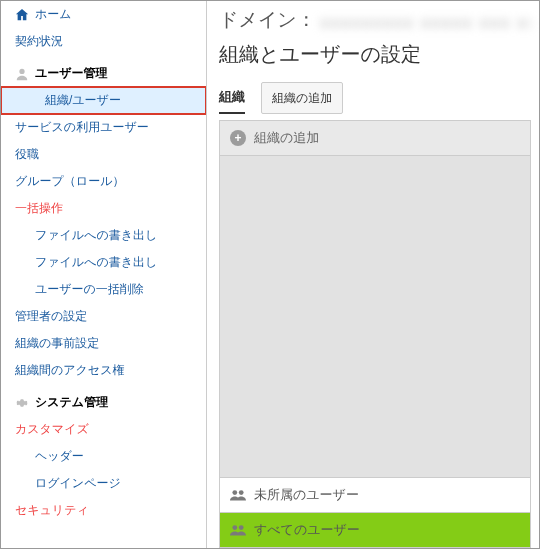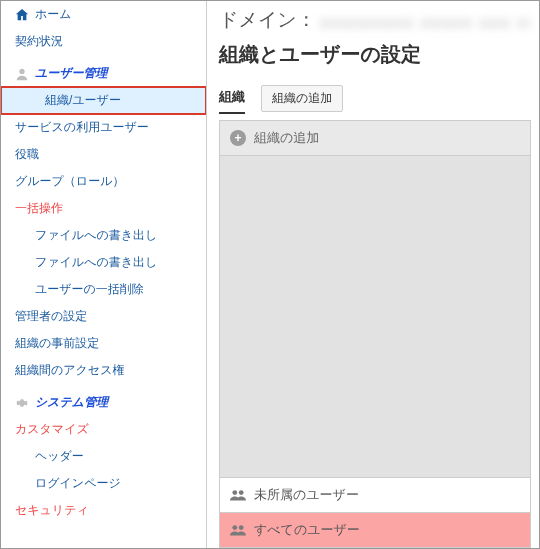--- a/index.html
+++ b/index.html
@@ -1,39 +1,39 @@
 <!DOCTYPE html>
 <html><head>
 <meta charset="utf-8">
 <style>
   * { box-sizing: border-box; margin: 0; padding: 0; }
   html, body { width: 540px; height: 549px; font-family: "Hiragino Kaku Gothic Pro", Meiryo, sans-serif; font-size: 13px; color: #333; background: #fff; }
   .wrap { display: flex; width: 100%; height: 100%; border: 1px solid #999; }
   
   .sidebar { width: 206px; flex-shrink: 0; border-right: 1px solid #ccc; background: #fff; overflow: hidden; }
   .side-item { display: flex; align-items: center; gap: 6px; padding: 5px 8px 5px 14px; color: #1a5a9e; cursor: pointer; font-size: 12px; }
-  .side-item.section { color: #1d4ed8; font-weight: bold; cursor: default; padding-top: 10px; font-style: italic; }
+  .side-item.section { color: #000000; font-weight: bold; cursor: default; padding-top: 10px; }
   .side-item.plain { color: #ef4444; cursor: default; }
   .side-item.sub { padding-left: 34px; }
   .side-item.highlight { background: #dff0ff; outline: 2px solid #d93a2b; outline-offset: -1px; padding-left: 44px; }
   .icon-home { width: 14px; height: 14px; }
   .icon-section { width: 14px; height: 14px; fill: #bfbfbf; }
   
   .main { flex: 1; padding: 6px 8px 0 12px; display: flex; flex-direction: column; overflow: hidden; }
   .domain-row { color: #555; font-size: 19px; margin-bottom: 8px; display: flex; align-items: center; gap: 4px; }
   .domain-blur { flex: 1; height: 16px; filter: blur(4px); color: #bbb; letter-spacing: 1px; overflow: hidden; white-space: nowrap; }
-  .page-title { font-size: 20px; font-weight: bold; color: #333; margin-bottom: 14px; }
-  .tabs-row { display: flex; align-items: center; gap: 16px; margin-bottom: 6px; }
+  .page-title { font-size: 20px; font-weight: normal; color: #333; margin-bottom: 14px; }
+  .tabs-row { display: flex; gap: 16px; margin-bottom: 6px; }
   .tab { font-weight: bold; color: #333; padding: 6px 0; border-bottom: 2px solid #333; cursor: pointer; }
   .btn { padding: 4px 10px; background: #f6f6f6; border: 1px solid #ccc; border-radius: 2px; cursor: pointer; font-size: 12px; color: #333; }
   .org-panels { flex: 1; display: flex; flex-direction: column; border: 1px solid #ccc; background: #fff; }
   .panel-top { display: flex; align-items: center; gap: 8px; padding: 8px 10px; background: #e9e9e9; border-bottom: 1px solid #ccc; color: #666; cursor: pointer; }
   .panel-body { flex: 1; background: #e2e2e2; }
   .panel-row { display: flex; align-items: center; gap: 8px; padding: 8px 10px; border-top: 1px solid #ccc; color: #555; cursor: pointer; }
-  .panel-row.alt { background: #fca5a5; }
+  .panel-row.alt { background: #84cc16; }
   .plus-circle { width: 16px; height: 16px; border-radius: 50%; background: #9c9c9c; color: #fff; display: inline-flex; align-items: center; justify-content: center; font-weight: bold; font-size: 12px; line-height: 1; }
   .users-ico { width: 16px; height: 14px; fill: #7a7a7a; }
 </style>
 </head>
 <body>
 
 <div class="wrap">
   <div class="sidebar">
     <div class="side-item">
       <svg class="icon-home" viewBox="0 0 16 16">

